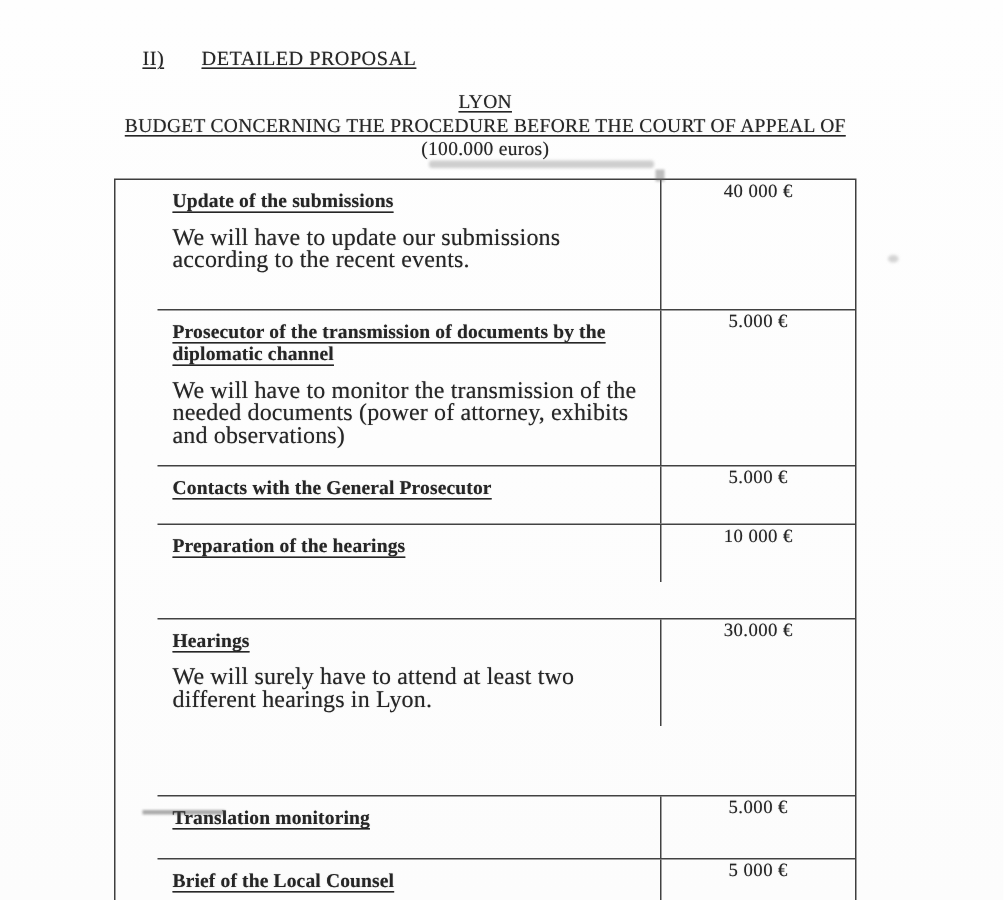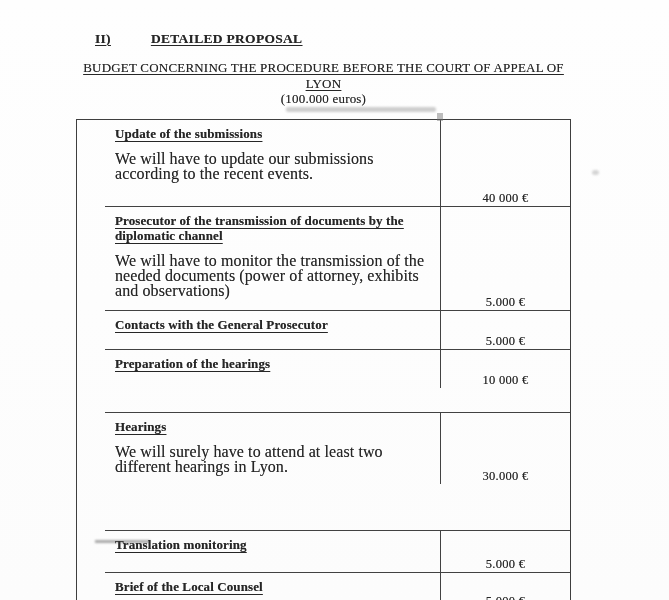--- a/index.html
+++ b/index.html
@@ -14,22 +14,22 @@
   .page {
     position: absolute; inset: 0;
     background: linear-gradient(180deg, #fefefe 0%, #fcfcfc 100%);
   }
   
   .page * { text-shadow: 0 0 0.6px rgba(50,50,50,0.55); }
 
   
   .section-heading {
     position: absolute; left: 95px; top: 31px;
-    display: flex; gap: 40px;
-    font-size: 13.5px; font-weight: bold; letter-spacing: 0.3px;
+    display: flex; gap: 25px;
+    font-size: 13.5px; font-weight: normal; letter-spacing: 0.3px;
   }
   .section-heading .u {
     text-decoration: underline;
     text-underline-offset: 2px;
     text-decoration-thickness: 1.2px;
   }
   .budget-title {
     position: absolute; left: 60px; top: 60px; width: 527px;
     text-align: center; font-size: 13px; line-height: 15.5px;
     letter-spacing: 0.2px;
@@ -60,21 +60,21 @@
   .t-cell-text {
     flex: 1 1 auto;
     padding: 6px 8px 4px 10px;
     box-sizing: border-box;
     overflow: hidden;
   }
   .t-cell-amount {
     flex: 0 0 130px;
     border-left: 1.4px solid #424242;
     box-sizing: border-box;
-    display: flex; align-items: flex-end; justify-content: center;
+    display: flex; align-items: flex-start; justify-content: center;
     font-size: 12.5px; letter-spacing: 0.3px;
   }
   .row-title {
     font-size: 13px; font-weight: bold; line-height: 15px;
     text-decoration: underline;
     text-underline-offset: 2.5px;
     text-decoration-thickness: 1.2px;
     letter-spacing: 0.1px;
   }
   .row-desc {
@@ -108,22 +108,22 @@
 <body>
 
 <div class="page">
 
   <div class="section-heading">
     <span class="u">II)</span>
     <span class="u">DETAILED PROPOSAL</span>
   </div>
 
   <div class="budget-title">
+    <div><span class="u">LYON</span></div>
     <div><span class="u">BUDGET CONCERNING THE PROCEDURE BEFORE THE COURT OF APPEAL OF</span></div>
-    <div><span class="u">LYON</span></div>
     <div>(100.000 euros)</div>
   </div>
 
   <div class="budget-table">
       <div class="t-row r0">
     <div class="t-cell-text">
       <div class="row-title">Update of the submissions</div>
       <div class="row-desc">We will have to update our submissions according to the recent events.</div>
     </div>
     <div class="t-cell-amount">

